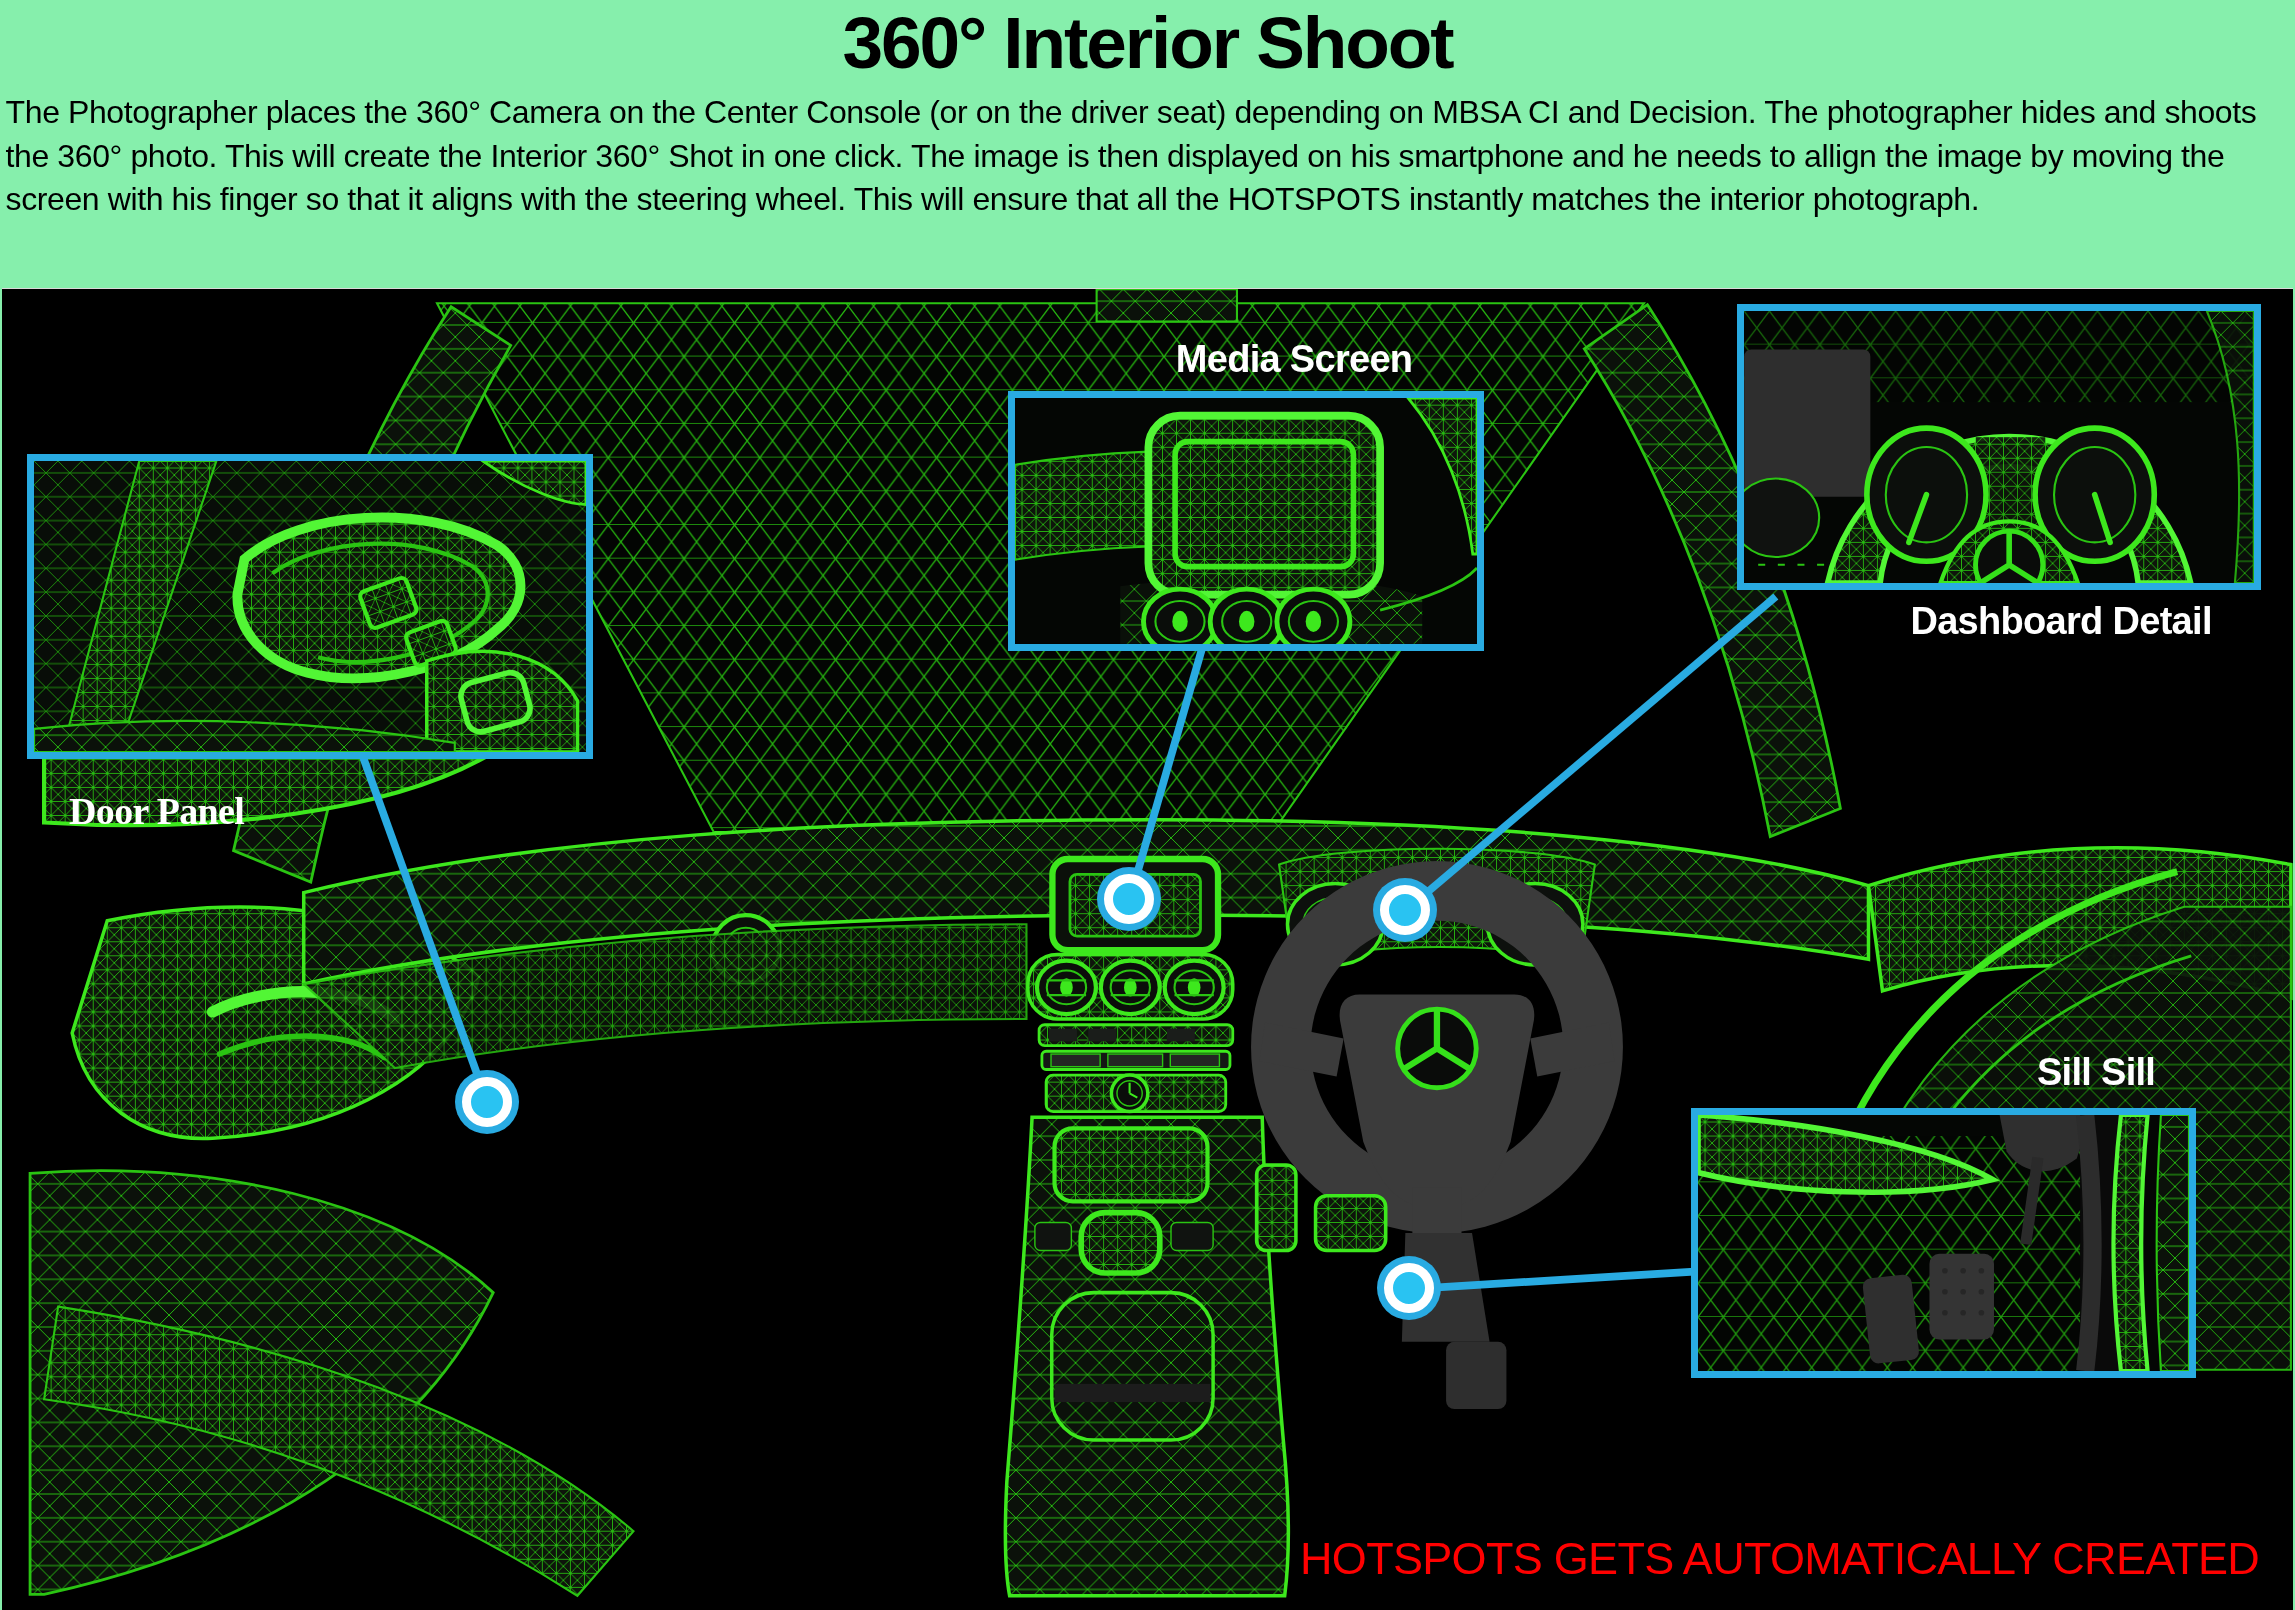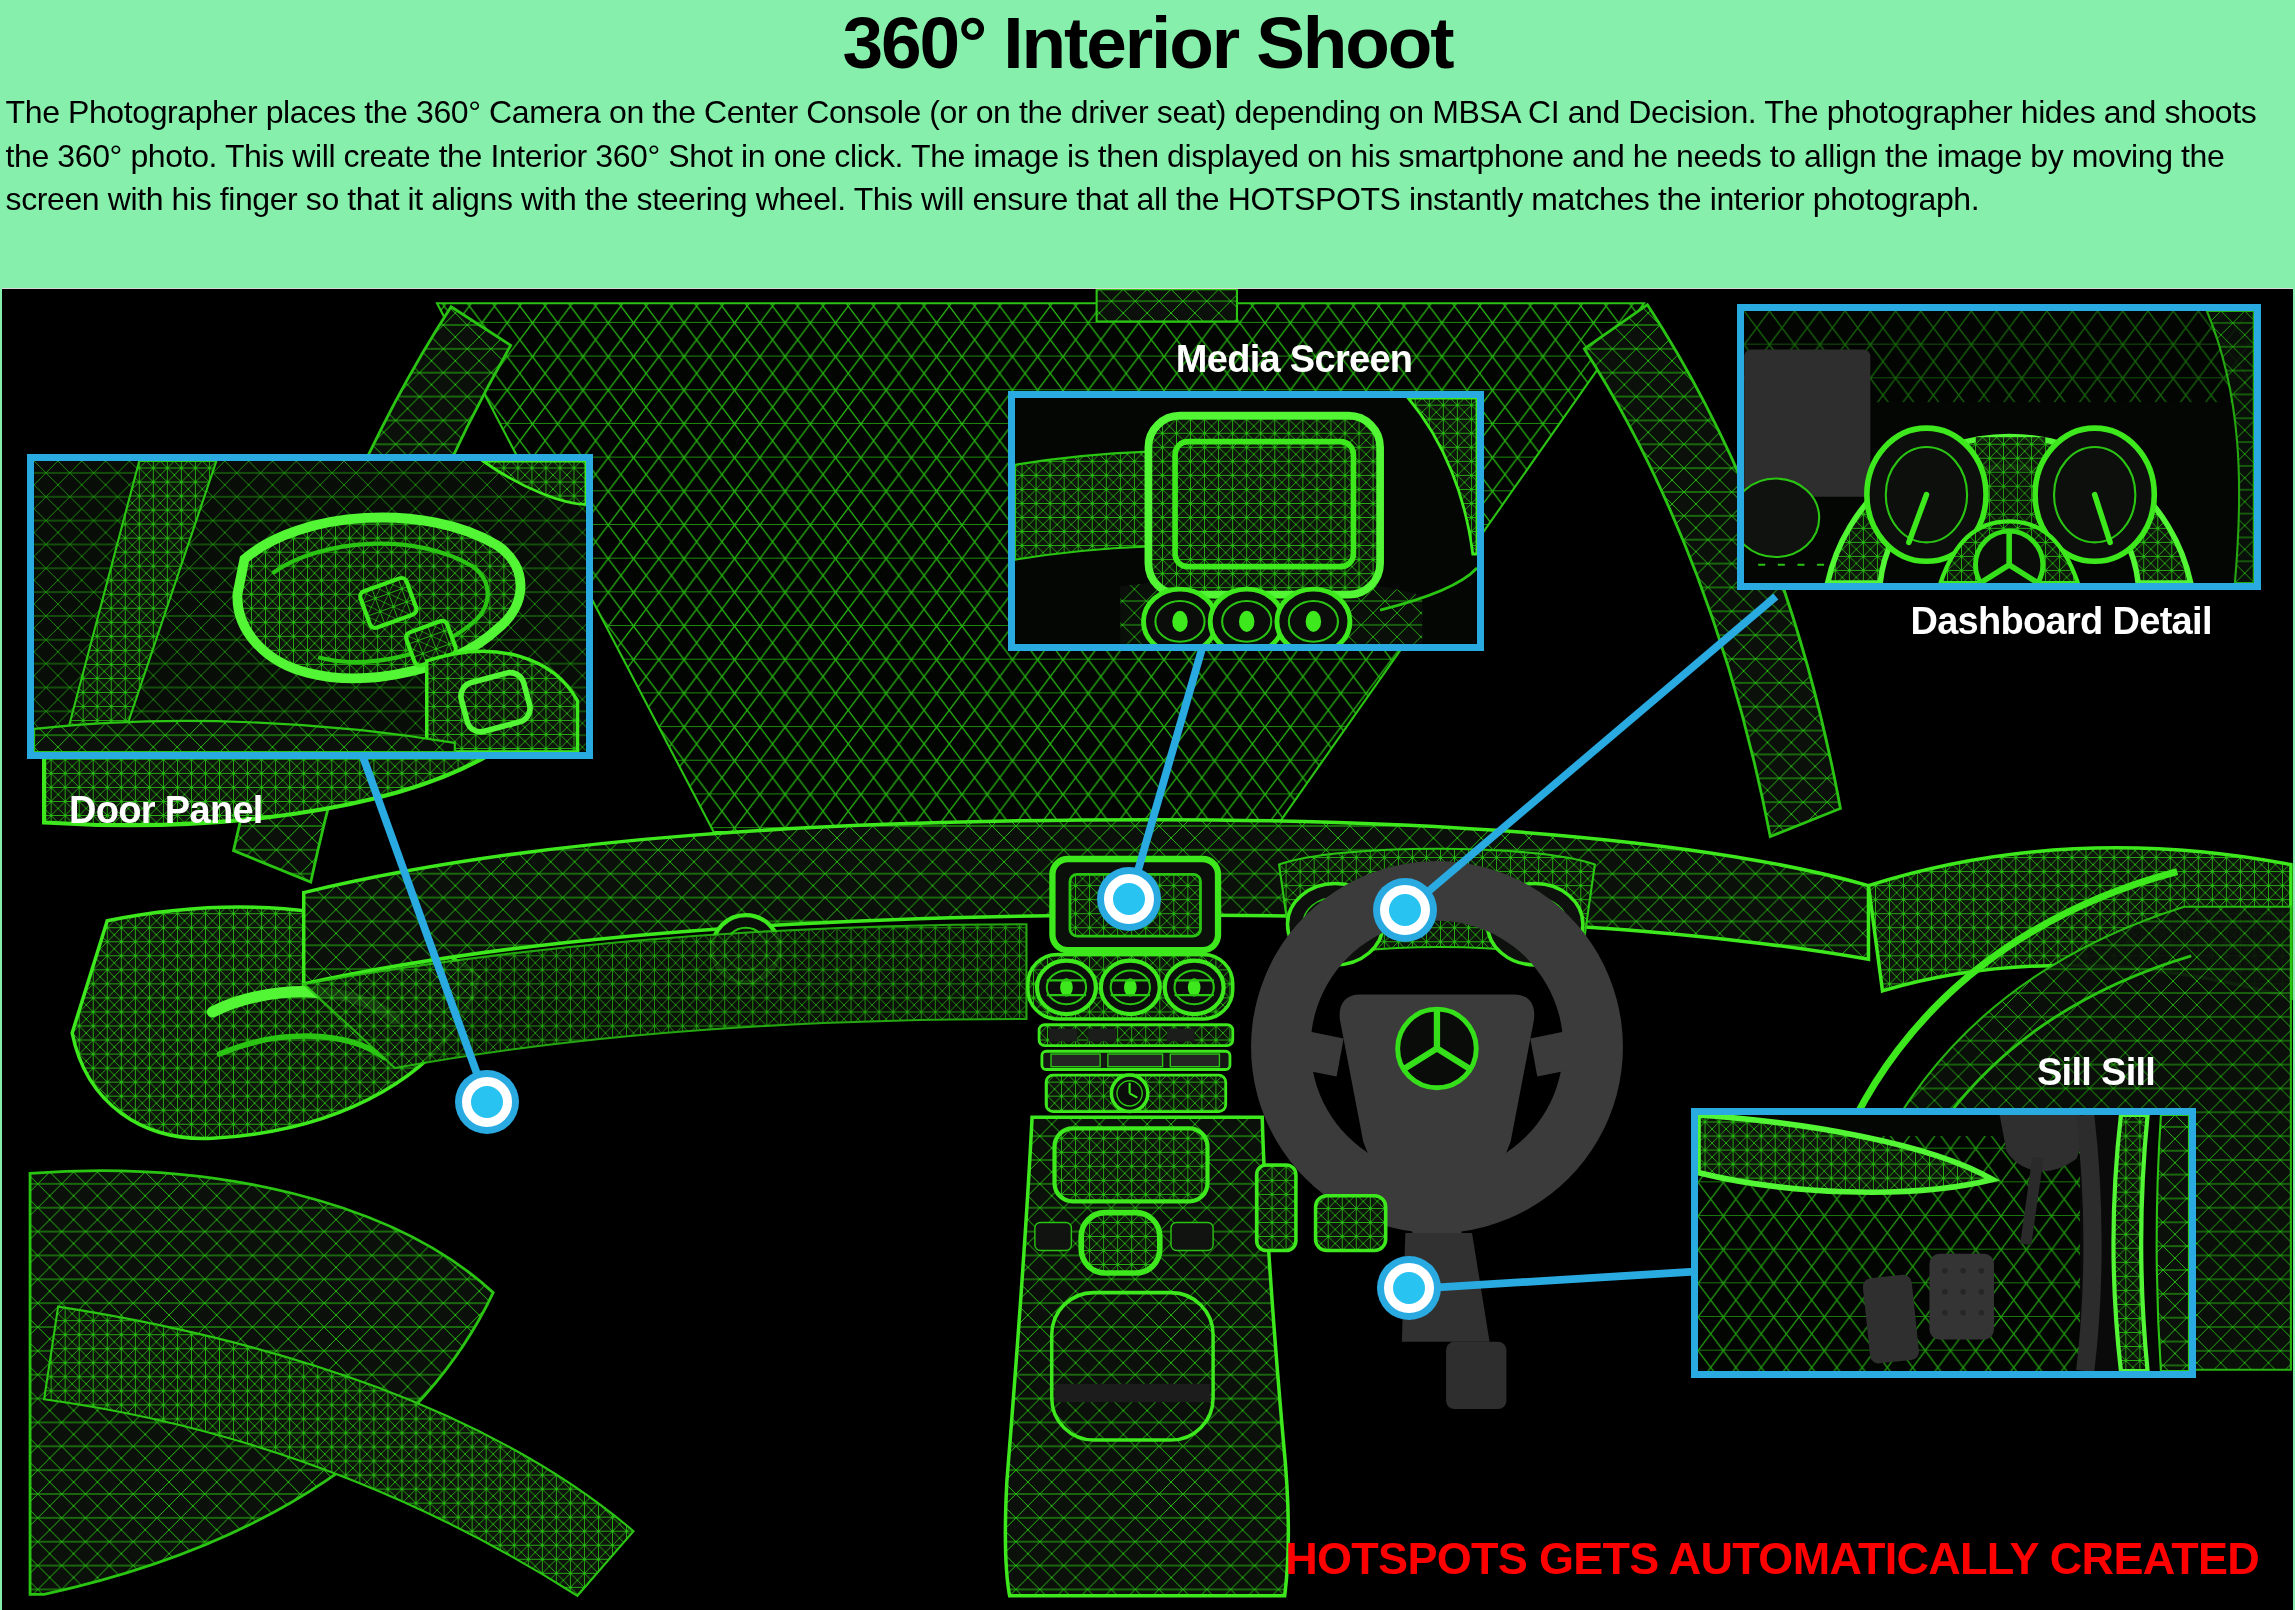--- a/index.html
+++ b/index.html
@@ -7,21 +7,21 @@
   .slide{position:absolute;inset:0;background:#86efac;overflow:hidden;}
   .title{margin:0;padding-top:1.4px;text-align:center;font-size:73px;font-weight:700;letter-spacing:-2.1px;color:#000;}
   .description{margin:7px 7px 0 5.6px;font-size:32px;line-height:1.36;letter-spacing:-0.4px;color:#000;}
   .canvas{position:absolute;left:2.1px;top:288px;width:2291px;height:1321px;background:#000;border-top:1.4px solid #d9d9d9;}
   .scene{position:absolute;left:0;top:0;z-index:1;}
   .connectors{position:absolute;left:0;top:0;z-index:2;pointer-events:none;}
   .callout{position:absolute;border:7px solid #29ABE2;background:#000;box-sizing:border-box;z-index:3;overflow:hidden;}
   .callout svg{display:block;width:100%;height:100%;}
   .label{position:absolute;z-index:4;color:#fff;font-weight:700;font-size:38px;letter-spacing:-0.7px;white-space:nowrap;}
   .label.center{text-align:center;}
-  .footer-note{position:absolute;z-index:4;right:34px;top:1244px;font-weight:700;font-size:45px;letter-spacing:-0.7px;color:#FF0000;white-space:nowrap;}
+  .footer-note{position:absolute;z-index:4;right:34px;top:1244px;font-weight:400;font-size:45px;letter-spacing:-0.7px;color:#FF0000;white-space:nowrap;}
   .hotspot{position:absolute;z-index:5;width:32px;height:32px;border-radius:50%;
            background:#29C3F2;border:9.8px solid #ffffff;box-shadow:0 0 0 7px #29ABE2;}
 </style>
 </head>
 <body>
 
 <div class="slide">
 
   <h1 class="title">360° Interior Shoot</h1>
   <p class="description">The Photographer places the 360° Camera on the Center Console (or on the driver seat) depending on MBSA CI and Decision. The photographer hides and shoots the 360° photo. This will create the Interior 360° Shot in one click. The image is then displayed on his smartphone and he needs to allign the image by moving the screen with his finger so that it aligns with the steering wheel. This will ensure that all the HOTSPOTS instantly matches the interior photograph.</p>
@@ -247,21 +247,21 @@
           <circle cx="404" cy="282" r="4" fill="#262626"></circle>
         <rect x="545" y="0" width="58" height="365" fill="#0A0A0A"></rect>
         <path d="M552,0 C566,120 566,250 552,365" fill="none" stroke="#2C2C2C" stroke-width="26"></path>
         <path d="M603,0 C589,120 589,245 603,365 L641,365 C629,245 629,120 641,0 Z" fill="url(#meshF)" stroke="#52F635" stroke-width="6"></path>
         <path d="M660,0 C652,120 652,245 660,365 L700,365 L700,0 Z" fill="url(#meshM)" stroke="#2AC412" stroke-width="3"></path>
       </svg>
     </div>
 
     <div class="label center" style="left:1054px;top:49px;width:476px;">Media Screen</div>
     <div class="label center" style="left:1797px;top:311px;width:524px;">Dashboard Detail</div>
-    <div class="label" style="left:67px;top:500px;">Door Panel</div>
+    <div class="label" style="left:67px;top:500px;font-family:Liberation Serif, serif;">Door Panel</div>
     <div class="label center" style="left:1943px;top:762px;width:302px;">Sill Sill</div>
 
     <div class="footer-note">HOTSPOTS GETS AUTOMATICALLY CREATED</div>
 
     <div class="hotspot" style="left:1102px;top:585px;"></div>
     <div class="hotspot" style="left:1378px;top:596px;"></div>
     <div class="hotspot" style="left:460px;top:788px;"></div>
     <div class="hotspot" style="left:1382px;top:974px;"></div>
 
   </div>

